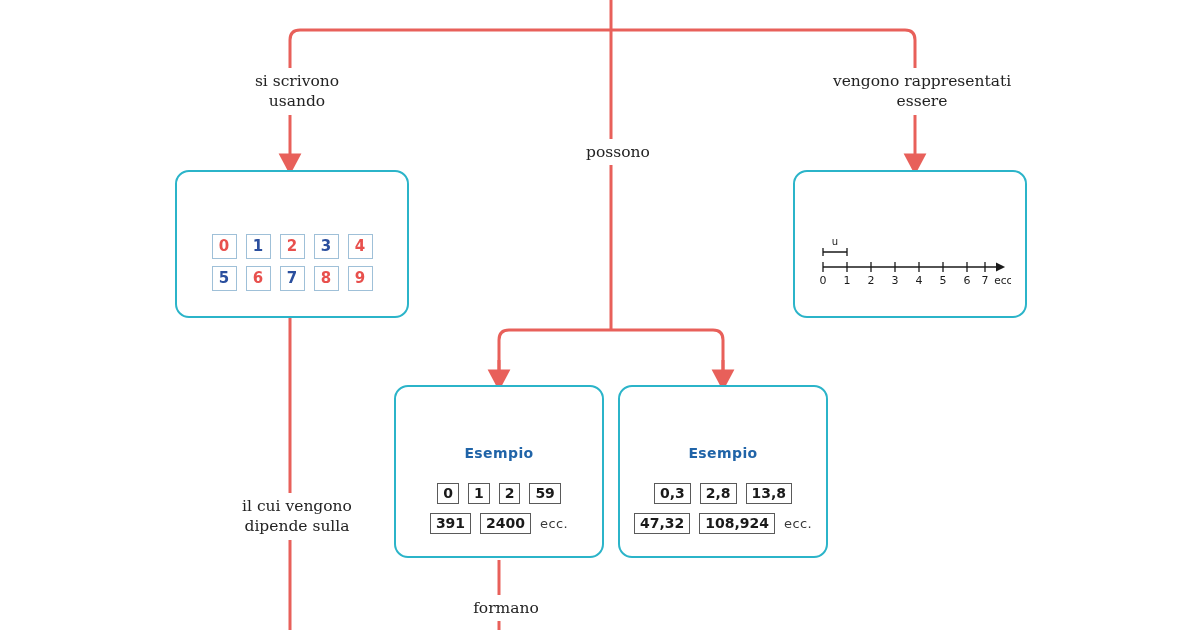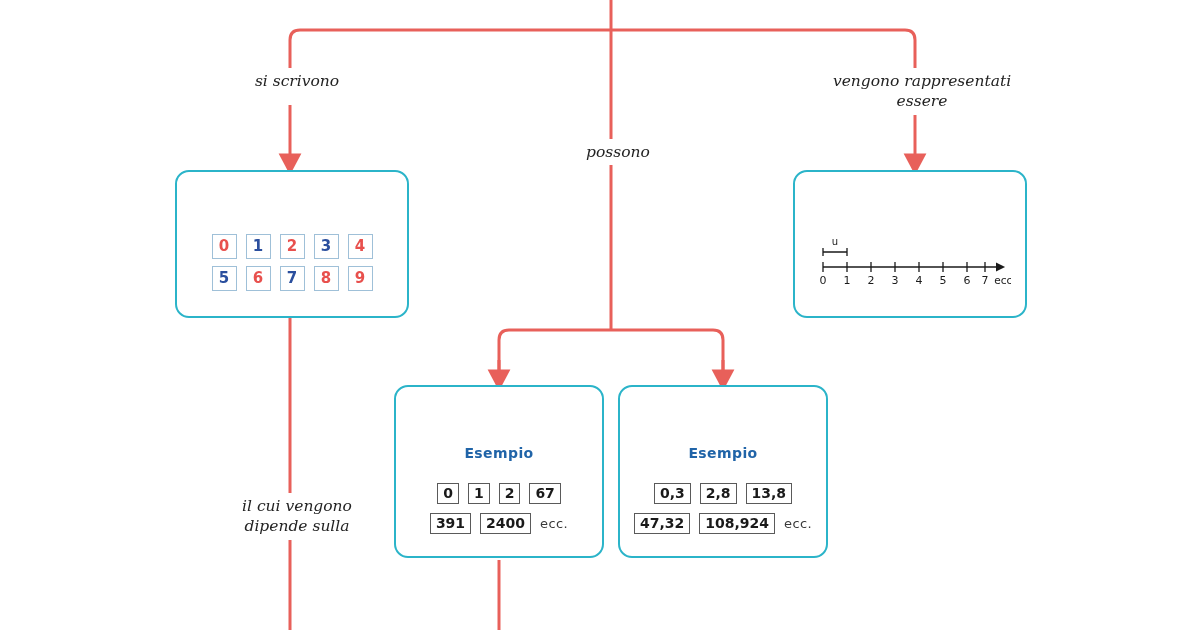--- a/index.html
+++ b/index.html
@@ -30,21 +30,20 @@
   .conn-label {
     position: absolute;
     text-align: center;
     color: #232323;
     font-family: "DejaVu Serif", serif;
     font-size: 15.5px;
     line-height: 1.32;
     white-space: nowrap;
     background: #ffffff;
     padding: 3px 7px;
-    font-style: italic;
   }
 
   
   .tbox {
     position: absolute;
     box-sizing: border-box;
     border: 2.6px solid #2BB4C9;
     border-radius: 14px;
     background: #ffffff;
   }
@@ -157,36 +156,40 @@
     <path d="M499,360 L499,379" fill="none" stroke="#E8605A" stroke-width="3" marker-end="url(#ah)"></path>
     <path d="M723,360 L723,379" fill="none" stroke="#E8605A" stroke-width="3" marker-end="url(#ah)"></path>
 
     <path d="M290,318 L290,630" fill="none" stroke="#E8605A" stroke-width="3"></path>
 
     <path d="M499,560 L499,630" fill="none" stroke="#E8605A" stroke-width="3"></path>
   </svg>
 
   <div class="conn-label" style="left:205px; top:68px; width:170px;">
     <div>si scrivono</div>
+    <div>usando</div>
   </div>
 
   <div class="conn-label" style="left:531px; top:139px; width:160px;">
     <div>possono</div>
   </div>
 
   <div class="conn-label" style="left:805px; top:68px; width:220px;">
     <div>vengono rappresentati</div>
     <div>essere</div>
   </div>
 
   <div class="conn-label" style="left:205px; top:493px; width:170px;">
     <div>il cui vengono</div>
     <div>dipende sulla</div>
   </div>
 
+  <div class="conn-label" style="left:434px; top:595px; width:130px;">
+    <div>formano</div>
+  </div>
 
   <div class="tbox" style="left:175px; top:170px; width:234px; height:148px;">
     <div class="digit-grid">
       <div class="digit-row">
         <div class="digit-cell dc-red">0</div>
         <div class="digit-cell dc-blue">1</div>
         <div class="digit-cell dc-red">2</div>
         <div class="digit-cell dc-blue">3</div>
         <div class="digit-cell dc-red">4</div>
       </div>
@@ -238,21 +241,21 @@
     </svg>
   </div>
 
   <div class="tbox" style="left:394px; top:385px; width:210px; height:173px;">
     <div class="ex-title">Esempio</div>
     <div class="ex-rows">
       <div class="ex-row">
         <span class="num-chip">0</span>
         <span class="num-chip">1</span>
         <span class="num-chip">2</span>
-        <span class="num-chip">67</span>
+        <span class="num-chip">59</span>
       </div>
       <div class="ex-row">
         <span class="num-chip">391</span>
         <span class="num-chip">2400</span>
         <span class="ecc">ecc.</span>
       </div>
     </div>
   </div>
 
   <div class="tbox" style="left:618px; top:385px; width:210px; height:173px;">

